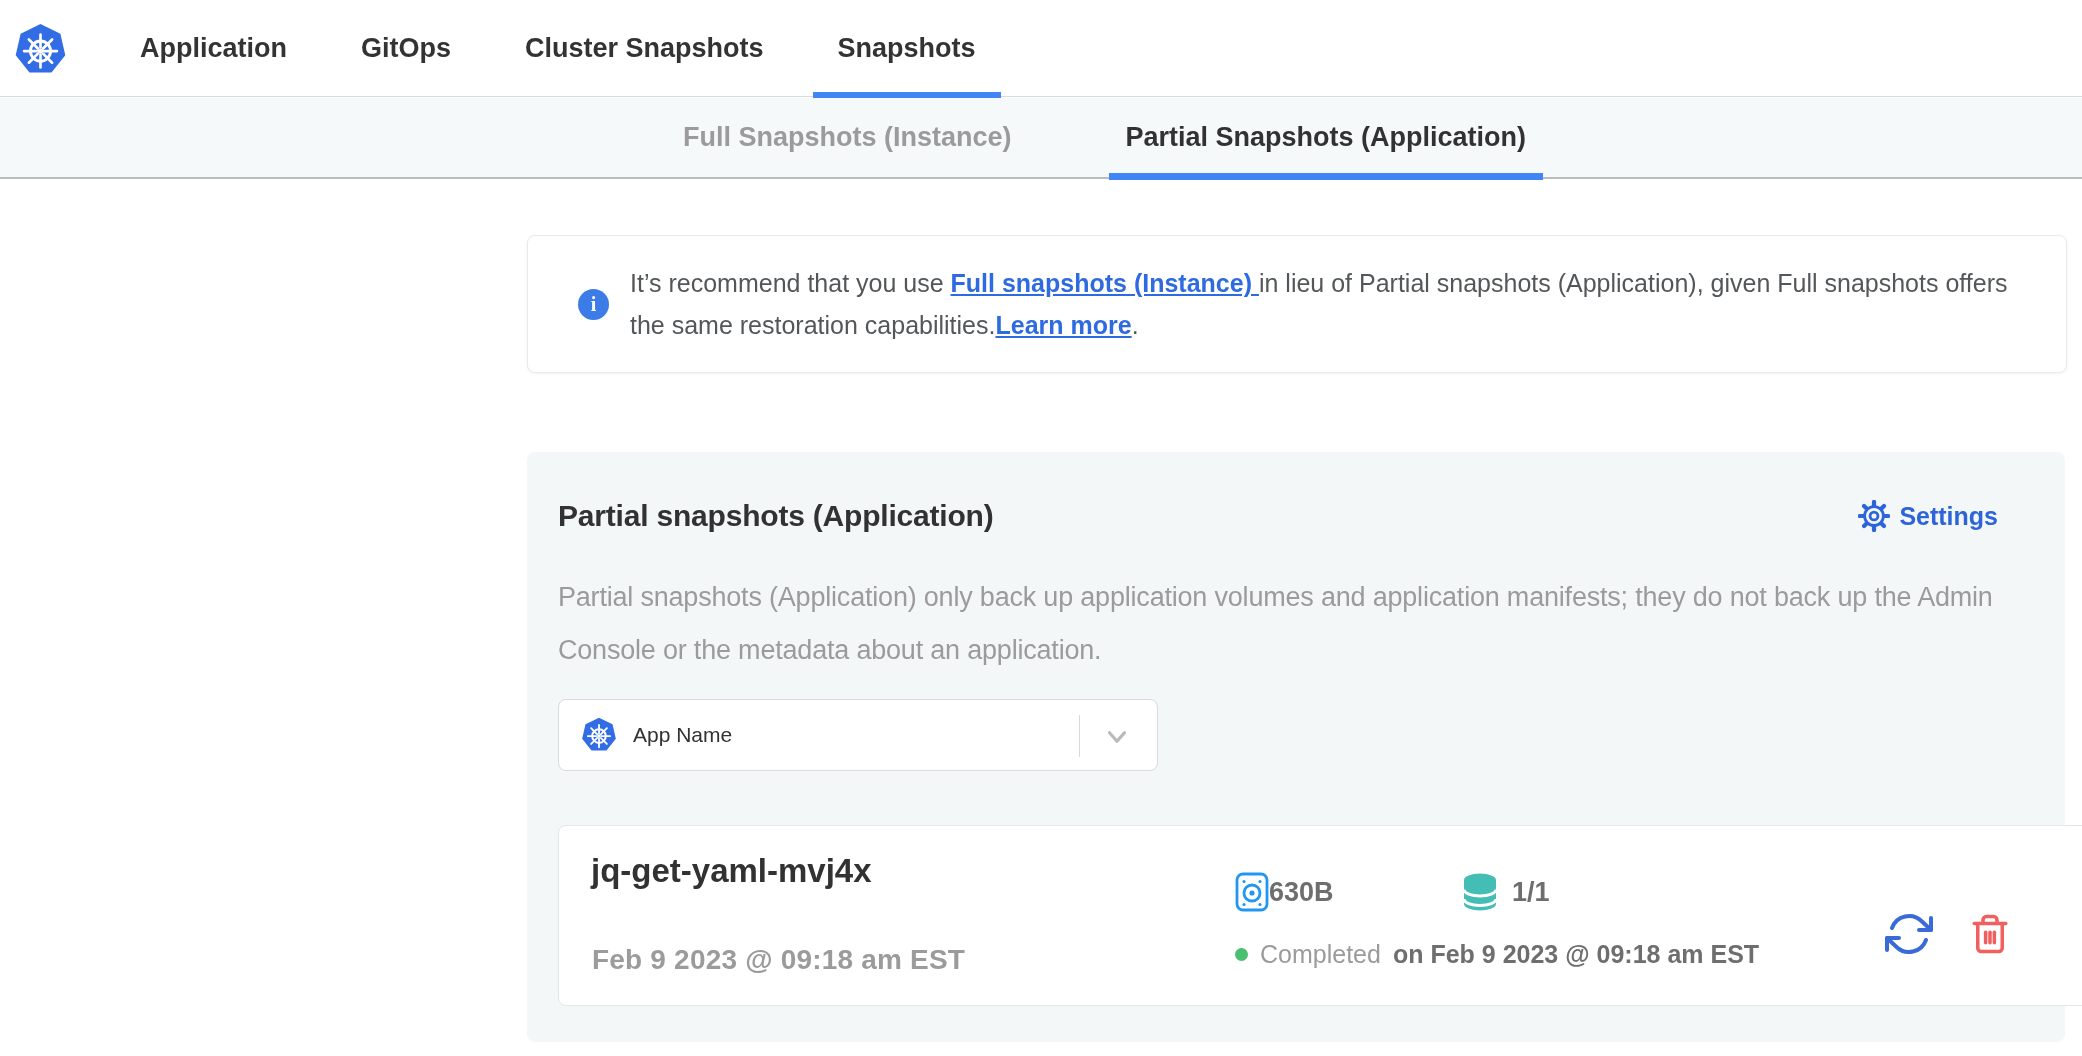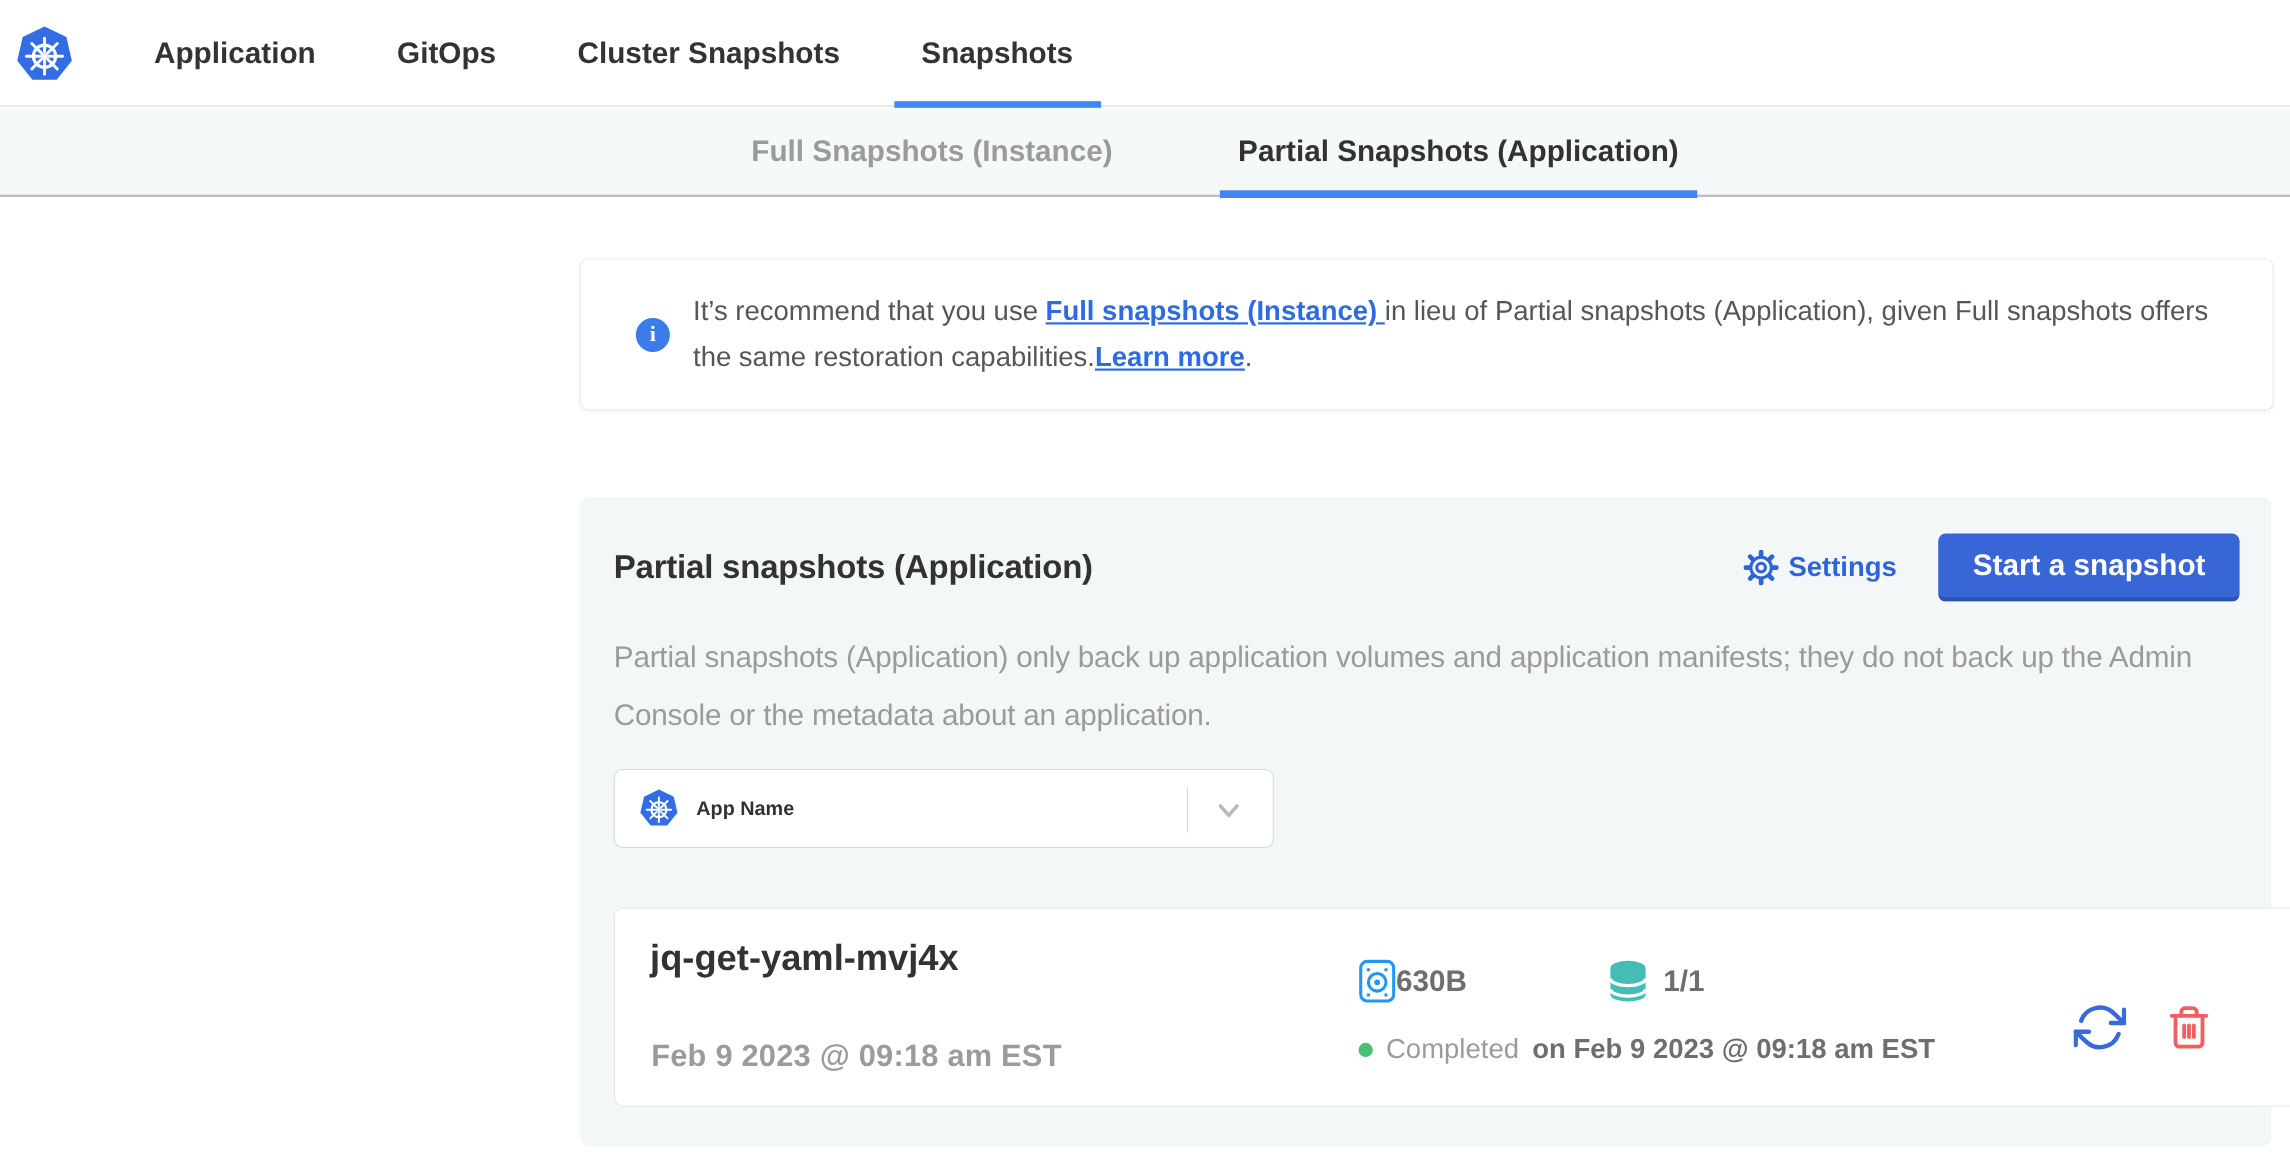--- a/index.html
+++ b/index.html
@@ -51,21 +51,21 @@
                  font-weight:600; font-family:inherit; cursor:pointer; }
 
   .panel-desc { margin:24px 0 0 0; font-size:27px; line-height:53px; color:#9b9b9b;
                 width:1480px; letter-spacing:-0.2px; }
 
   
   .selector { margin-top:22px; width:600px; height:72px; background:#fff; border:1px solid #d7dbdc;
               border-radius:8px; position:relative; display:flex; align-items:center;
               padding-left:22px; gap:16px; cursor:pointer; }
   .selector-badge { width:36px; height:36px; flex:0 0 auto; }
-  .selector-label { font-size:18px; font-weight:700; color:#323232; }
+  .selector-label { font-size:21px; font-weight:400; color:#323232; }
   .selector-divider { position:absolute; right:77px; top:15px; height:42px; width:1px; background:#d6dadb; }
   .selector-chevron { position:absolute; right:25px; top:23px; }
 
   
   .snap-row { margin-top:54px; position:relative; width:1682px; height:181px; background:#fff;
               border:1px solid #e3e7e9; border-radius:8px; }
   .snap-name { position:absolute; left:32px; top:26px; font-size:33px; font-weight:700; color:#323232; }
   .snap-date { position:absolute; left:33px; top:118px; font-size:28px; font-weight:700;
                color:#9b9b9b; letter-spacing:0.2px; }
   .snap-size { position:absolute; left:676px; top:46px; display:flex; align-items:center; }
@@ -145,21 +145,20 @@
             <line x1="7" y1="17" x2="2" y2="17"></line>
             <line x1="9.93" y1="9.93" x2="6.4" y2="6.4"></line>
             <line x1="17" y1="7" x2="17" y2="2"></line>
             <line x1="24.07" y1="9.93" x2="27.6" y2="6.4"></line>
           </g>
           <circle cx="17" cy="17" r="10" fill="#f4f7f8" stroke="#2e64d9" stroke-width="3"></circle>
           <circle cx="17" cy="17" r="4.2" fill="none" stroke="#2e64d9" stroke-width="3"></circle>
         </svg>
         <span class="lbl">Settings</span>
       </span>
-      <button class="btn-primary">Start a snapshot</button>
     </div>
   </div>
 
   <p class="panel-desc">Partial snapshots (Application) only back up application volumes and application manifests; they do not back up the Admin Console or the metadata about an application.</p>
 
   <div class="selector">
     <svg class="selector-badge" viewBox="0 0 100 100">
       <polygon fill="#326de6" points="50,2 87.5,20.1 96.8,60.7 70.8,93.2 29.2,93.2 3.2,60.7 12.5,20.1"></polygon>
       <g stroke="#ffffff" stroke-width="5" stroke-linecap="round">
         <circle cx="50" cy="53" r="19" fill="none" stroke-width="5.5"></circle>

